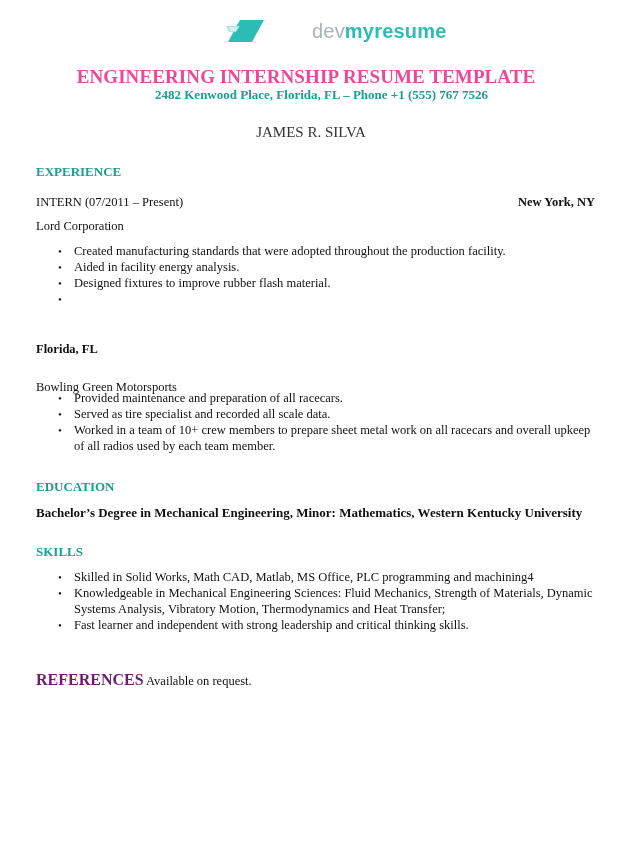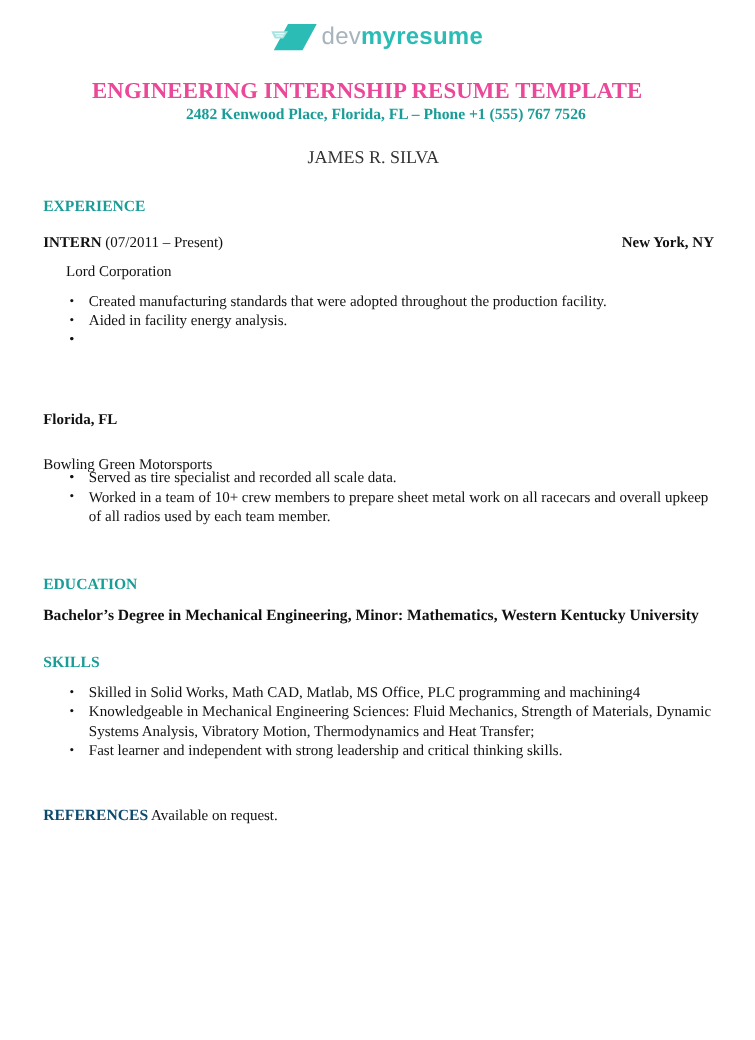--- a/index.html
+++ b/index.html
@@ -3,21 +3,21 @@
 <meta charset="utf-8">
 <style>
   html, body { margin: 0; padding: 0; background: #ffffff; }
   body {
     width: 629px; height: 867px; position: relative; overflow: hidden;
     font-family: "Liberation Serif", "DejaVu Serif", serif;
     color: #111111;
   }
   .logo {
     position: absolute; left: 226px; top: 16px; height: 30px;
-    display: flex; align-items: center;
+    display: flex; align-items: center; gap: 44px;
   }
   .logo svg { display: block; }
   .logo-text {
     font-family: "Liberation Sans", "DejaVu Sans", sans-serif;
     font-size: 20px; margin-left: 4px; letter-spacing: 0.2px;
   }
   .logo-dev { color: #a8b4bd; }
   .logo-rest { color: #2bbdb5; font-weight: bold; }
 
   .title {
@@ -33,37 +33,37 @@
     font-weight: normal; font-size: 15px; color: #333333;
   }
   .section-heading {
     position: absolute; left: 36px;
     font-weight: bold; font-size: 13px; color: #1a9c97;
   }
   .job-line {
     position: absolute; left: 36px; right: 34px;
     font-size: 12.5px; display: flex; justify-content: space-between;
   }
-  .job-title { font-weight: bold; }
+  .job-title { font-weight: normal; }
   .job-loc { font-weight: bold; }
   .company { position: absolute; left: 36px; font-size: 12.5px; }
   ul.bullets {
     position: absolute; left: 36px; width: 560px; margin: 0; padding: 0;
     list-style: none; font-size: 12.5px; line-height: 16px;
   }
   ul.bullets li { position: relative; padding-left: 38px; }
   ul.bullets li .dot {
     position: absolute; left: 22px; top: 0; font-size: 11px;
   }
   .degree {
     position: absolute; left: 36px; top: 505px;
     font-weight: bold; font-size: 13px;
   }
   .refs { position: absolute; left: 36px; top: 671px; font-size: 12.5px; }
-  .refs .section-inline { font-weight: bold; color: #0c4a6e; font-size: 13px; }
+  .refs .section-inline { font-weight: bold; color: #701a75; font-size: 16px; }
 </style>
 </head>
 <body>
 
 <div class="logo">
   <svg width="38" height="22" viewBox="0 0 38 22">
     <polygon points="14,0 38,0 26,22 2,22" fill="#2bbdb5"></polygon>
     <polygon points="0,6 14,6 10,12 3,12" fill="#a8e3df"></polygon>
     <line x1="3" y1="8" x2="11" y2="8" stroke="#ffffff" stroke-width="1"></line>
     <line x1="4" y1="10" x2="10" y2="10" stroke="#ffffff" stroke-width="1"></line>
@@ -74,34 +74,34 @@
 <div class="title">ENGINEERING INTERNSHIP RESUME TEMPLATE</div>
 <div class="address">2482 Kenwood Place, Florida, FL – Phone +1 (555) 767 7526</div>
 <div class="name">JAMES R. SILVA</div>
 
 <div class="section-heading" style="top:164px;">EXPERIENCE</div>
 
 <div class="job-line" style="top:195px;">
   <span><span class="job-title">INTERN</span><span> (07/2011 – Present)</span></span>
   <span class="job-loc">New York, NY</span>
 </div>
-<div class="company" style="top:219px;margin-left:19px;">Lord Corporation</div>
+<div class="company" style="top:219px;">Lord Corporation</div>
 <ul class="bullets" style="top:243px;">
   <li><span class="dot">•</span><span>Created manufacturing standards that were adopted throughout the production facility.</span></li>
   <li><span class="dot">•</span><span>Aided in facility energy analysis.</span></li>
-  <li><span class="dot">•</span></li>
+  <li><span class="dot">•</span><span>Designed fixtures to improve rubber flash material.</span></li>
   <li><span class="dot">•</span></li>
 </ul>
 
 <div class="job-line" style="top:342px;">
   <span class="job-loc">Florida, FL</span>
 </div>
 <div class="company" style="top:380px;text-align:right;">Bowling Green Motorsports</div>
 <ul class="bullets" style="top:390px;">
-  <li><span class="dot">•</span></li>
+  <li><span class="dot">•</span><span>Provided maintenance and preparation of all racecars.</span></li>
   <li><span class="dot">•</span><span>Served as tire specialist and recorded all scale data.</span></li>
   <li><span class="dot">•</span><span>Worked in a team of 10+ crew members to prepare sheet metal work on all racecars and overall upkeep of all radios used by each team member.</span></li>
 </ul>
 
 <div class="section-heading" style="top:479px;">EDUCATION</div>
 <div class="degree">Bachelor’s Degree in Mechanical Engineering, Minor: Mathematics, Western Kentucky University</div>
 
 <div class="section-heading" style="top:544px;">SKILLS</div>
 <ul class="bullets" style="top:569px;">
   <li><span class="dot">•</span><span>Skilled in Solid Works, Math CAD, Matlab, MS Office, PLC programming and machining4</span></li>

